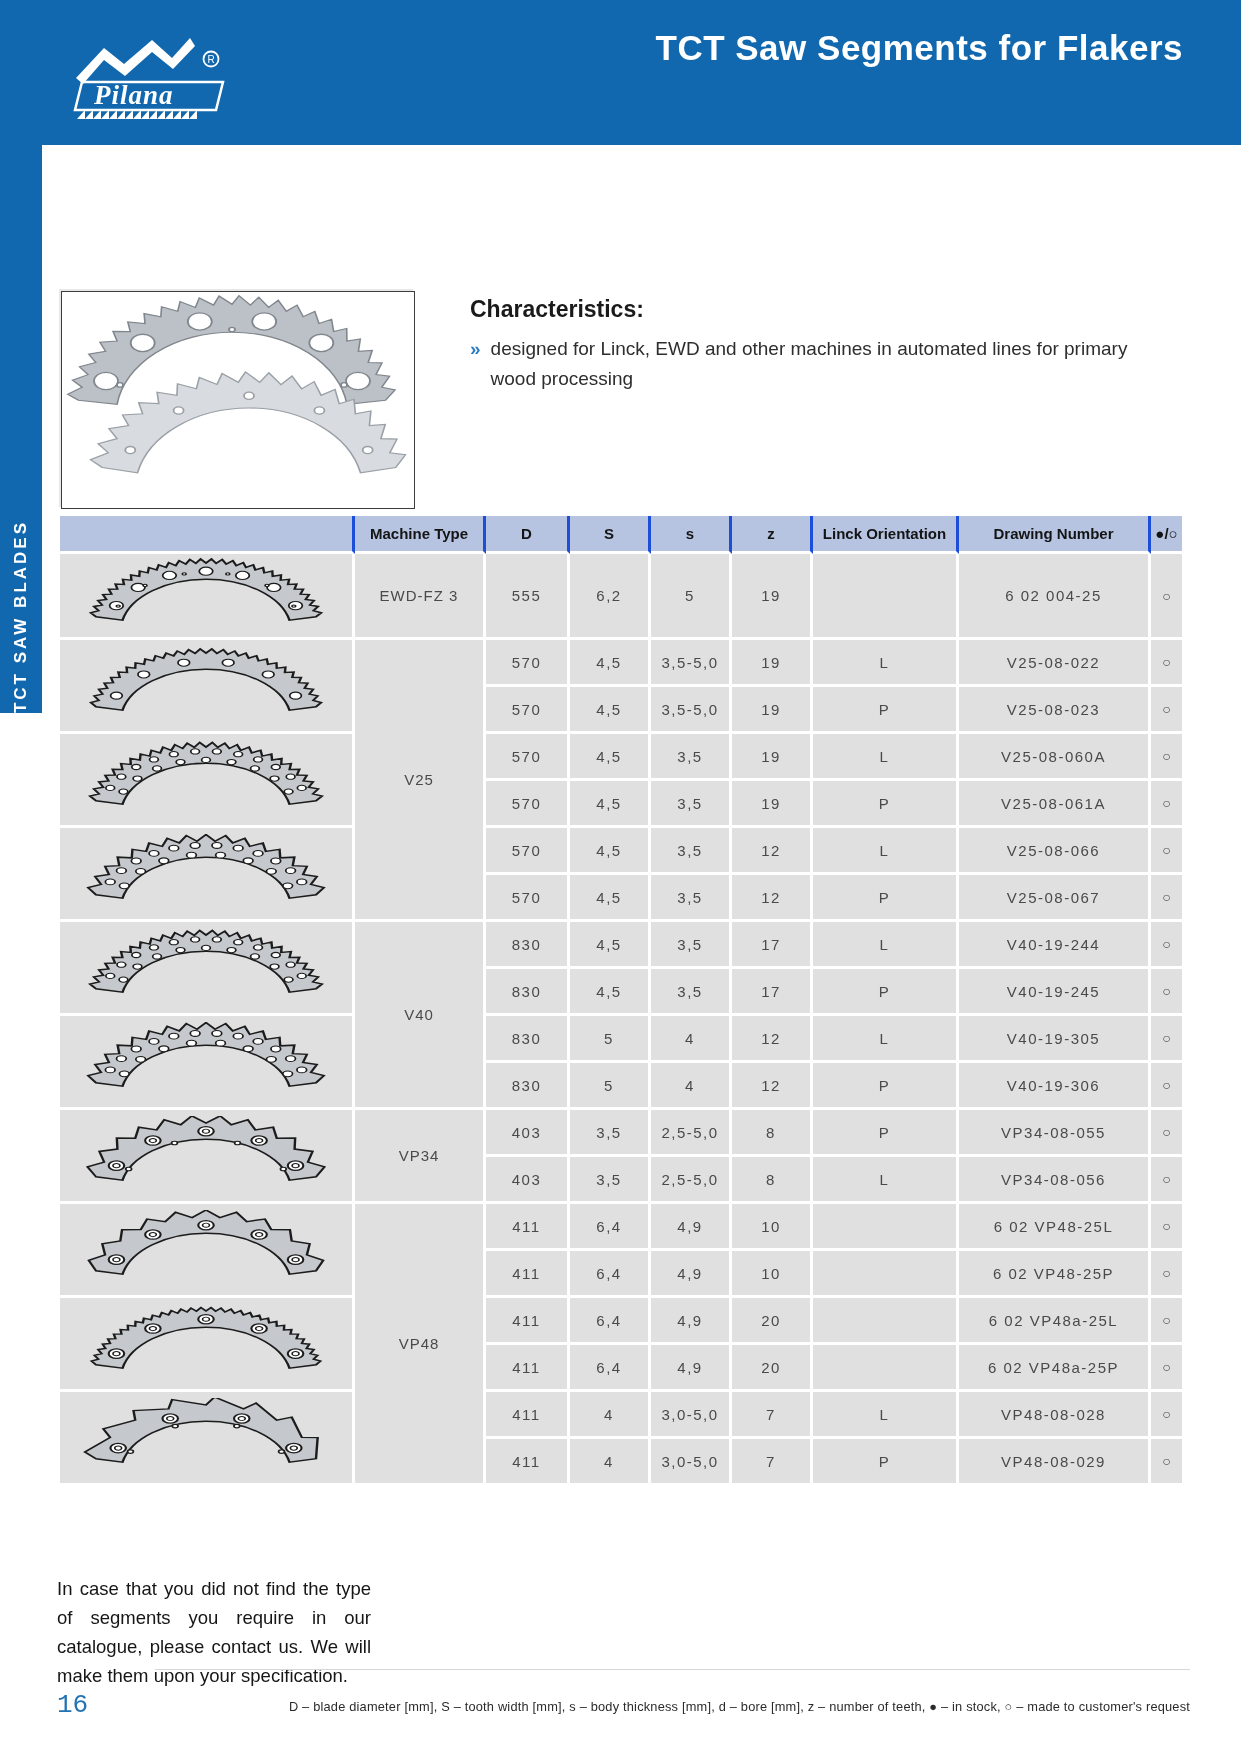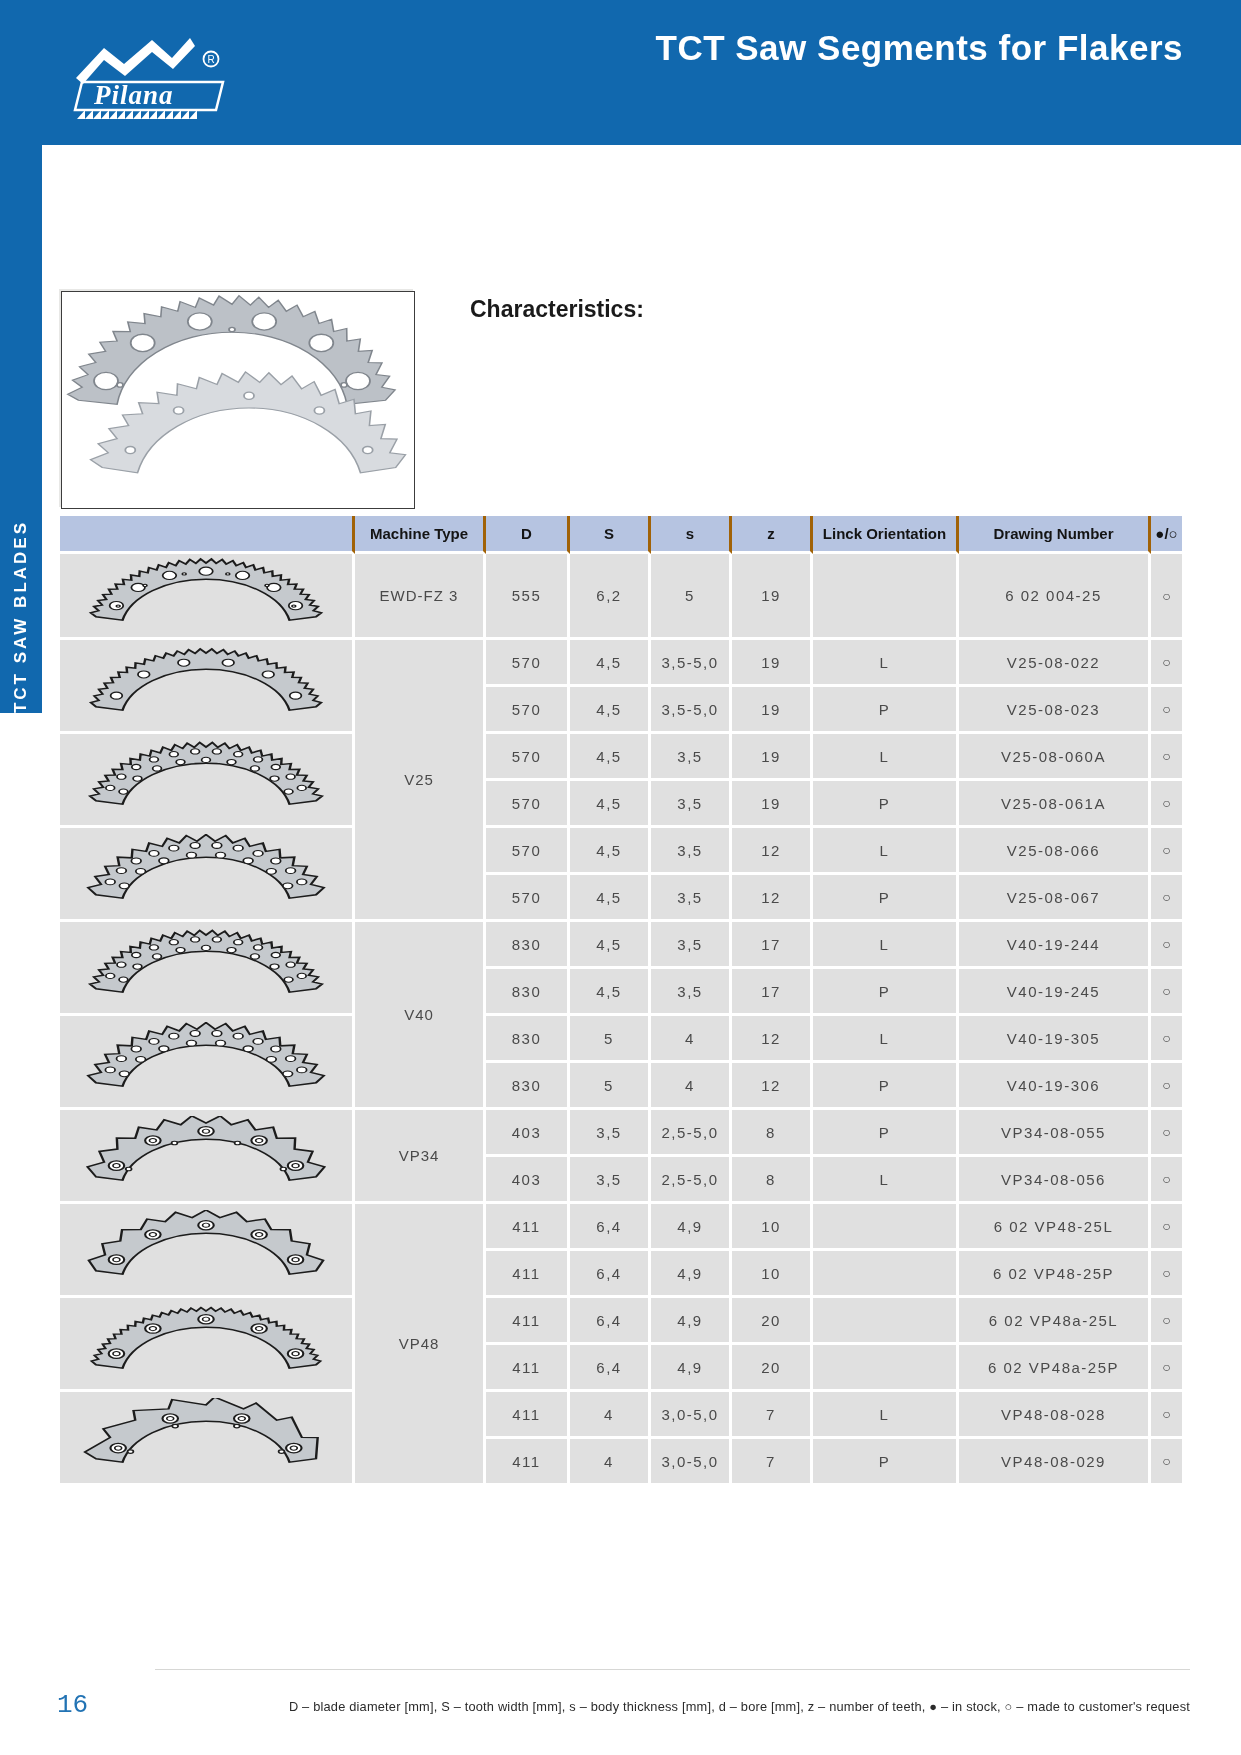--- a/index.html
+++ b/index.html
@@ -24,21 +24,21 @@
   
   .char-head{position:absolute;left:470px;top:296px;font-size:23px;font-weight:bold;color:#1a1a1a;}
   .char-bullet{position:absolute;left:470px;top:334px;width:700px;font-size:19px;color:#2e2e2e;line-height:30px;}
   .char-bullet .chev{color:#2e7cc0;font-weight:bold;margin-right:10px;}
   .char-bullet .txt{display:inline-block;vertical-align:top;width:668px;}
 
   
   #spec-table{position:absolute;left:60px;top:516px;width:1122px;border-collapse:separate;
               border-spacing:0;table-layout:fixed;}
   #spec-table th{background:#b6c4e1;color:#141414;font-size:15px;font-weight:bold;text-align:center;
-                 border-right:3px solid #a16207;border-bottom:3px solid #fff;padding:0;}
+                 border-right:3px solid #1d4ed8;border-bottom:3px solid #fff;padding:0;}
   #spec-table td{background:#e0e0e0;color:#4a4a4a;font-size:15px;text-align:center;vertical-align:middle;
                  border-right:3px solid #fff;border-bottom:3px solid #fff;padding:0;letter-spacing:1.5px;}
   #spec-table td.imgcell{padding:2px 8px;}
   #spec-table td.mtype{letter-spacing:1px;}
   #spec-table .last{border-right:none;}
   #spec-table td.stock{font-size:14px;letter-spacing:0;}
 
   
   .note{position:absolute;left:57px;top:1574px;width:314px;font-size:18.5px;line-height:29px;
         color:#161616;text-align:justify;}
@@ -90,20 +90,21 @@
           <circle cx="56.3" cy="244.6" r="5" fill="#fff" stroke="#9aa0a7" stroke-width="1.8"></circle>
           <circle cx="104.6" cy="189.5" r="5" fill="#fff" stroke="#9aa0a7" stroke-width="1.8"></circle>
           <circle cx="175.0" cy="169.0" r="5" fill="#fff" stroke="#9aa0a7" stroke-width="1.8"></circle>
           <circle cx="245.4" cy="189.5" r="5" fill="#fff" stroke="#9aa0a7" stroke-width="1.8"></circle>
           <circle cx="293.7" cy="244.6" r="5" fill="#fff" stroke="#9aa0a7" stroke-width="1.8"></circle>
         </g>
       </svg>
   </div>
 
   <div class="char-head">Characteristics:</div>
+  <div class="char-bullet"><span class="chev">»</span><span class="txt">designed for Linck, EWD and other machines in automated lines for primary wood processing</span></div>
 
   <table id="spec-table">
       <colgroup>
         <col style="width:295px">
         <col style="width:131px">
         <col style="width:84px">
         <col style="width:81px">
         <col style="width:81px">
         <col style="width:81px">
         <col style="width:146px">
@@ -471,18 +472,19 @@
           <td>4</td>
           <td>3,0-5,0</td>
           <td>7</td>
           <td>P</td>
           <td>VP48-08-029</td>
           <td class="last stock">○</td>
         </tr>
       </tbody>
     </table>
 
+  <div class="note">In case that you did not find the type of segments you require in our catalogue, please contact us. We will make them upon your specification.</div>
 
   <div class="page-num">16</div>
   <div class="legend-rule"></div>
   <div class="legend">D – blade diameter [mm], S – tooth width [mm], s – body thickness [mm], d – bore [mm], z – number of teeth, ● – in stock, ○ – made to customer's request</div>
 
 </div>
 
 </body></html>

